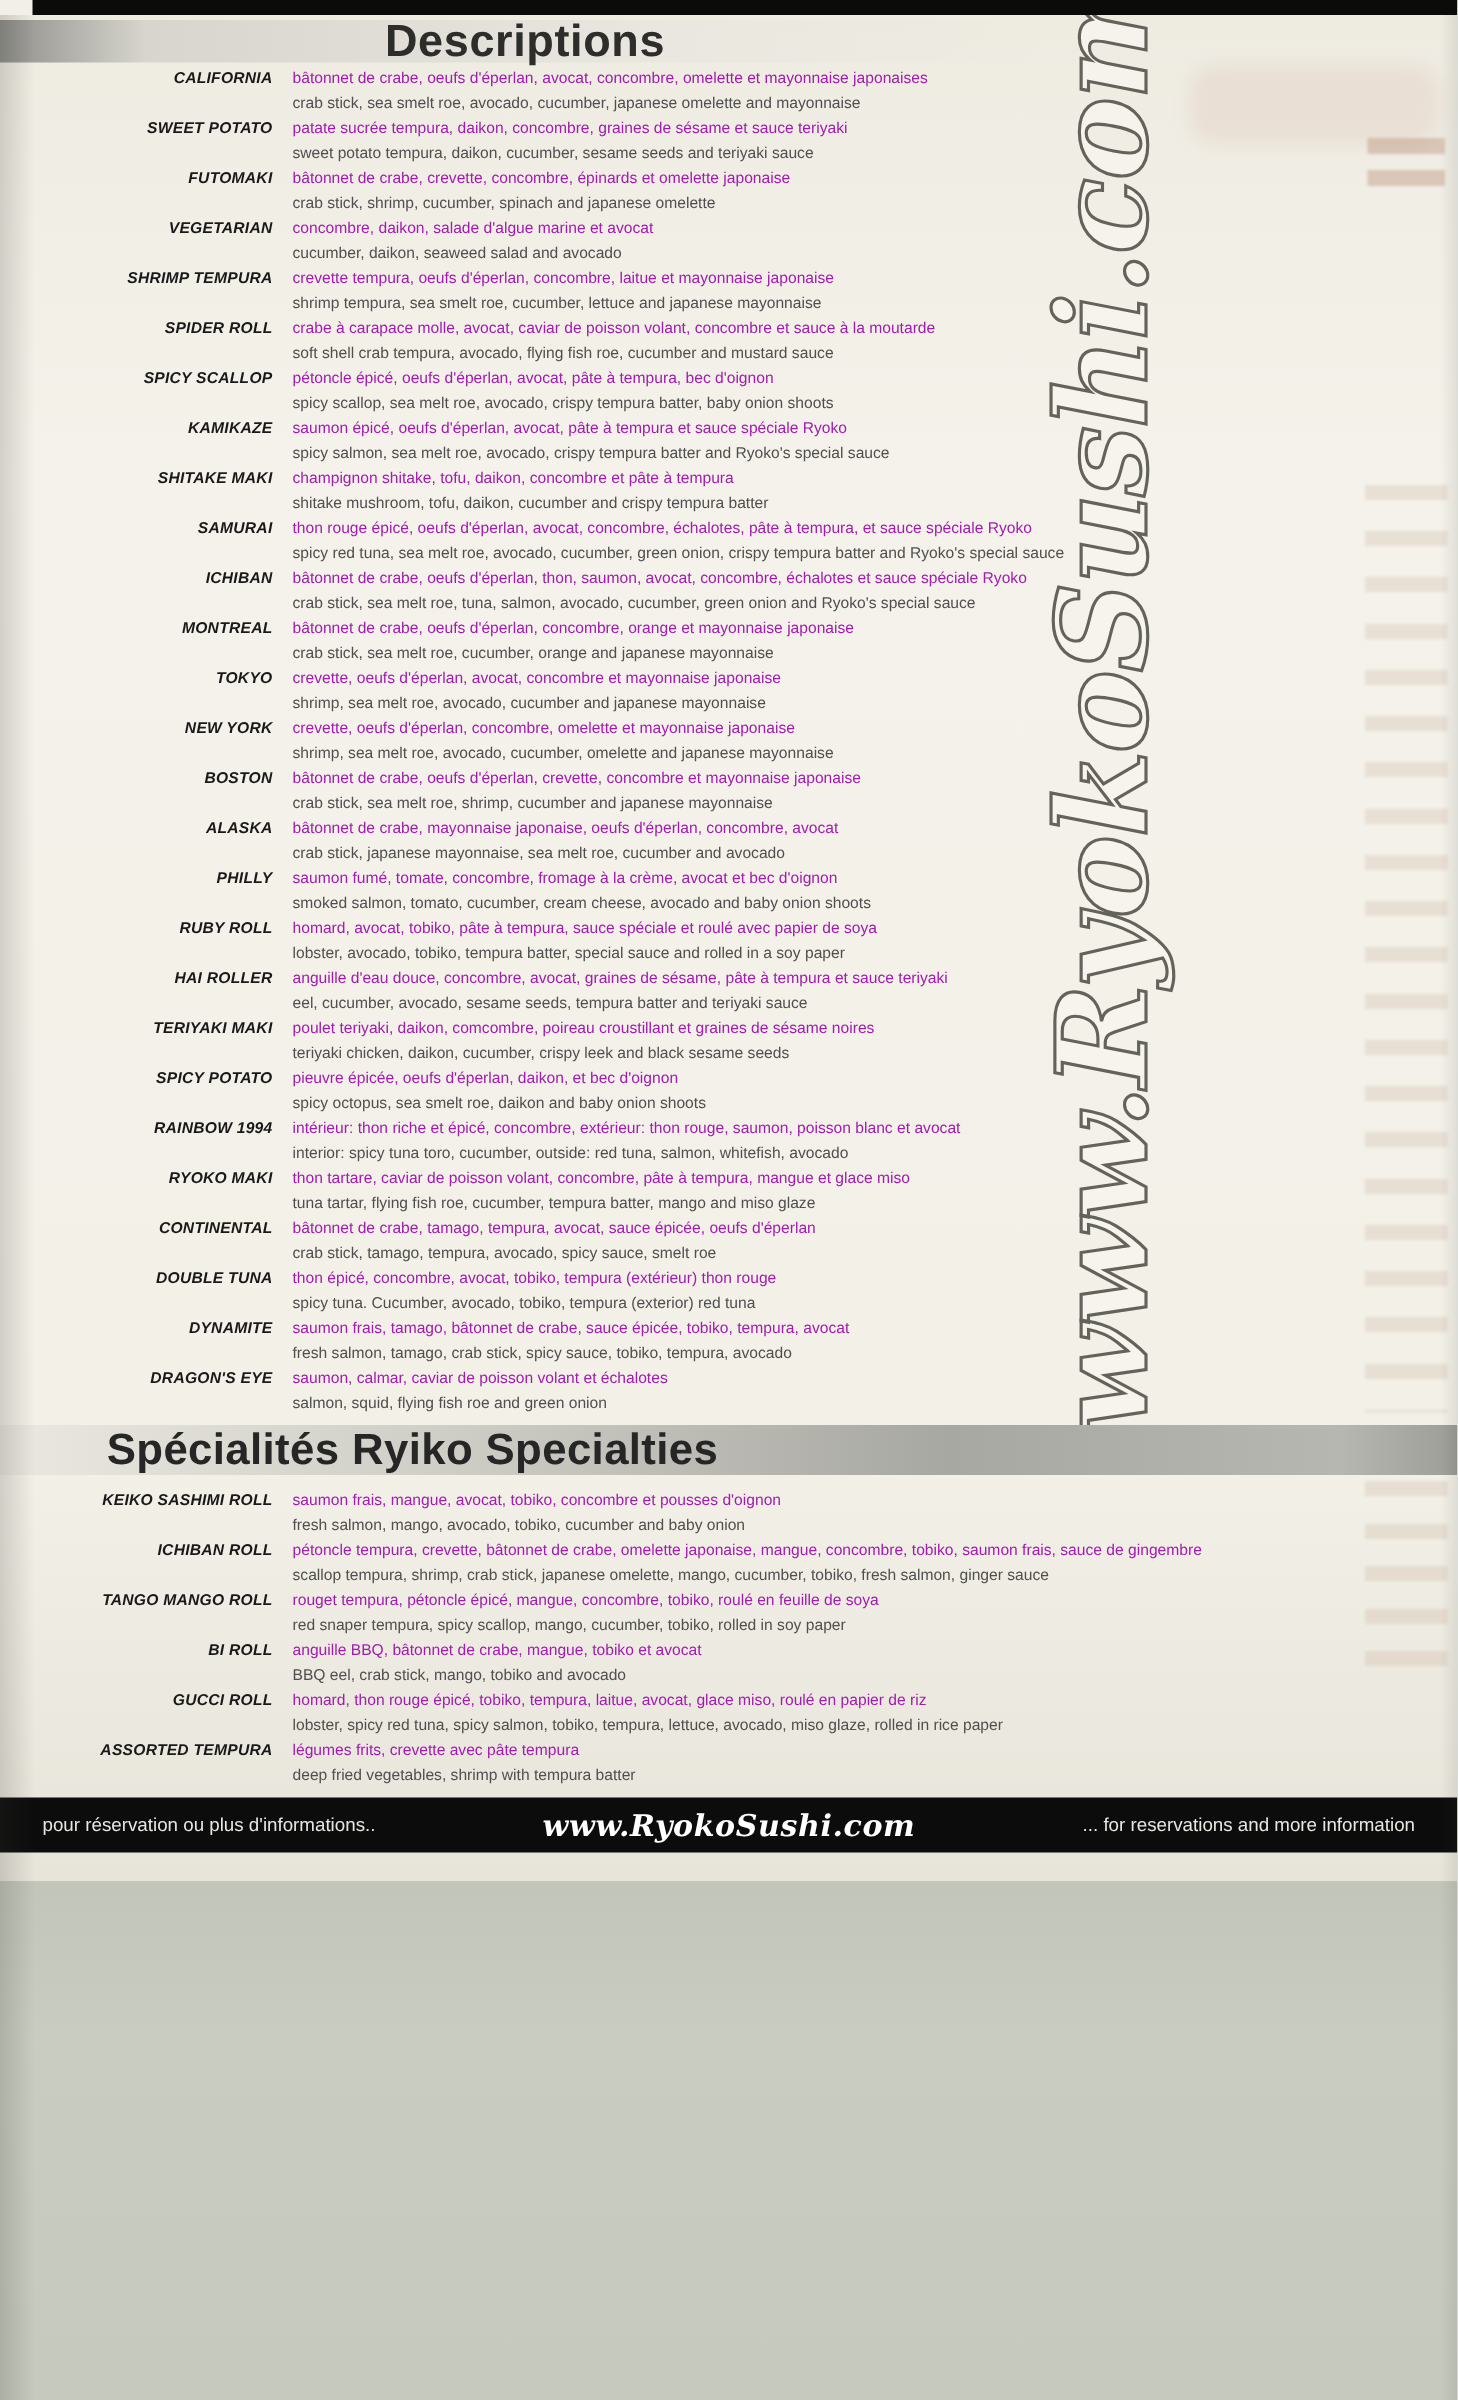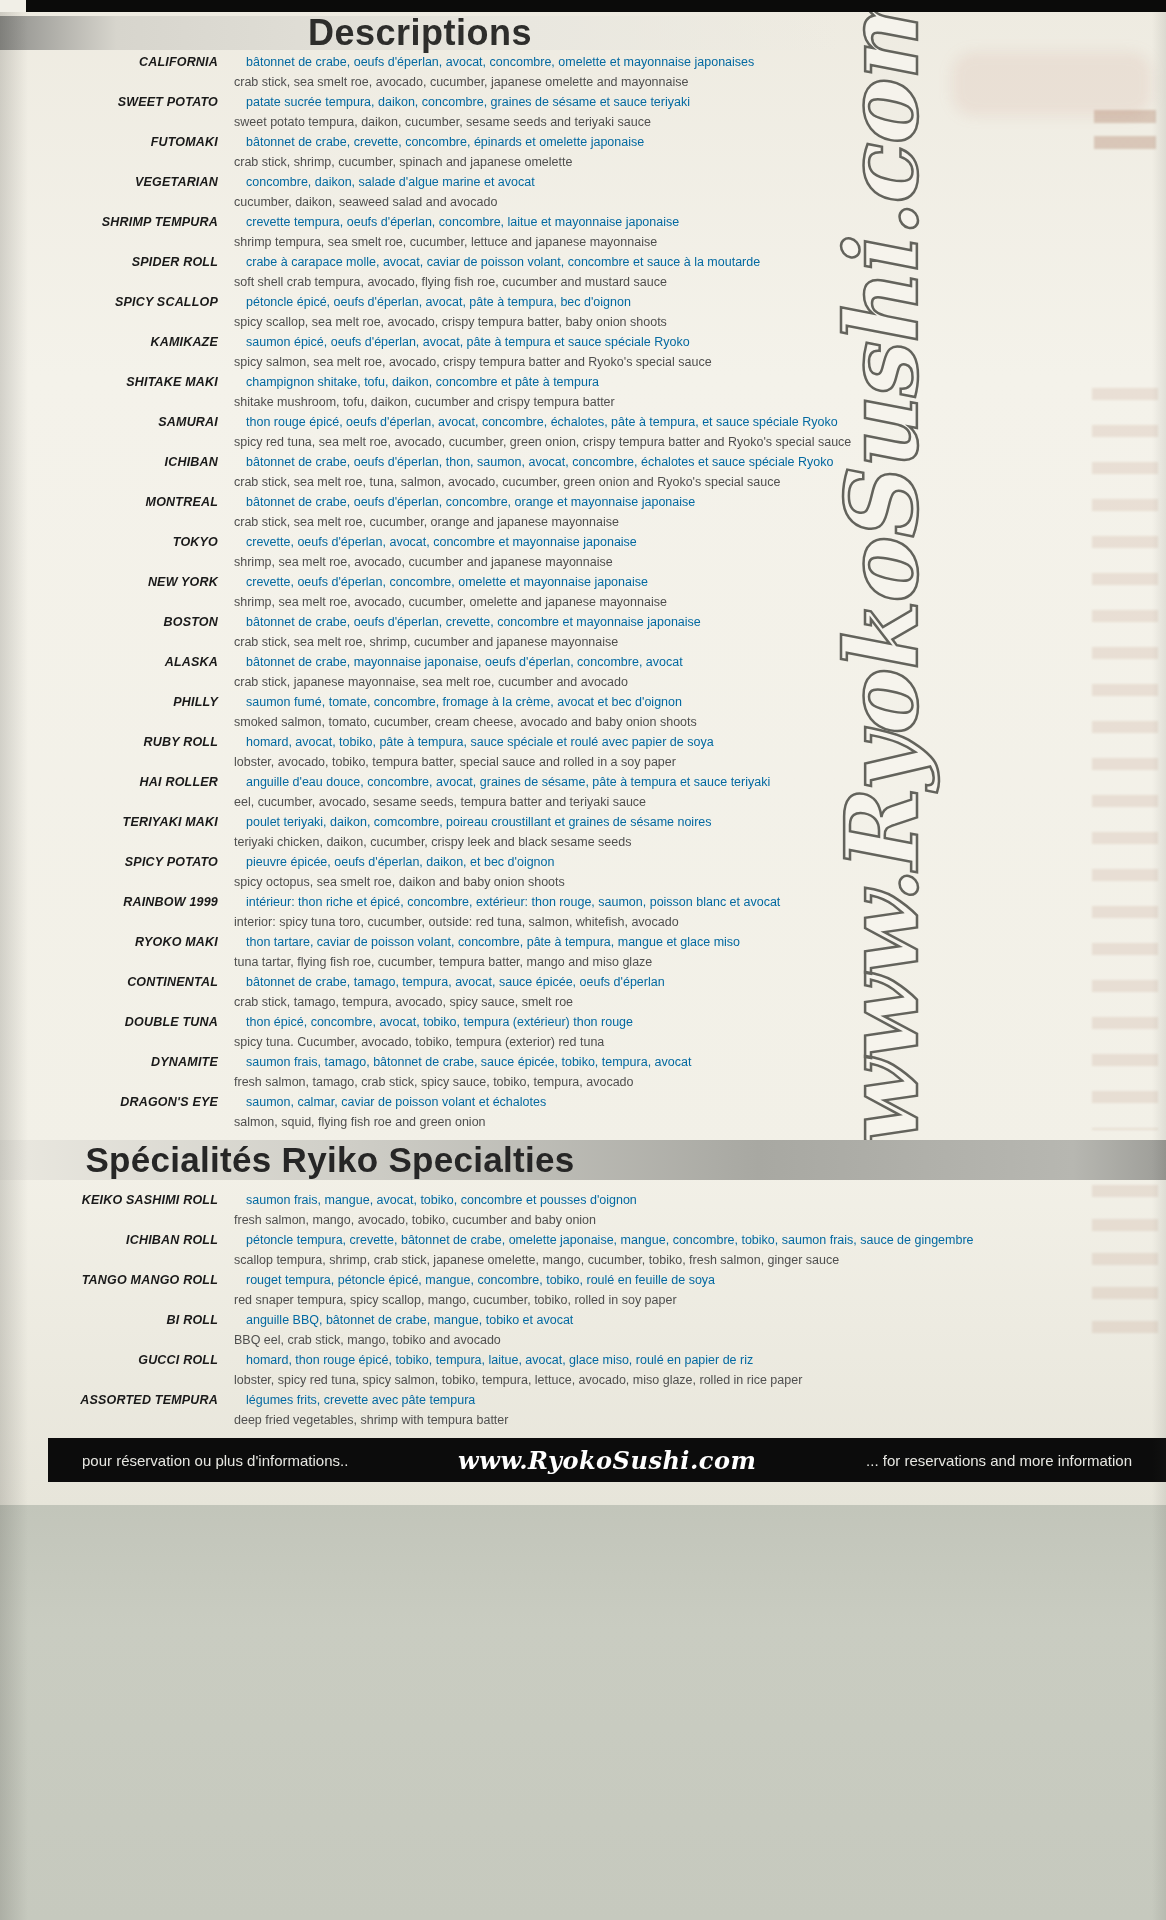--- a/index.html
+++ b/index.html
@@ -42,25 +42,25 @@
   .band2 .t { width:660px; text-align:center; font-size:35px; font-weight:bold;
     color:#262626; line-height:40px; letter-spacing:.3px; }
 
   .menu { margin-top:2px; }
   .menu2 { margin-top:10px; }
   .row { display:flex; }
   .nm { flex:0 0 auto; width:218px; text-align:right; padding-right:16px;
     font-weight:bold; font-style:italic; font-size:12.5px; color:#191919;
     line-height:20px; letter-spacing:.2px; }
   .desc { font-size:12.5px; line-height:20px; white-space:nowrap; }
-  .desc .fr { color:#0369a1;margin-left:12px; }
+  .desc .fr { color:#a21caf; }
   .desc .en { color:#4f4f4f; }
 
   .footer { margin-top:8px; height:44px; background:#0c0c0c;
-    display:flex; align-items:center; justify-content:space-between; padding:0 34px;margin-left:48px; }
+    display:flex; align-items:center; justify-content:space-between; padding:0 34px; }
   .f-side { color:#e7e7e2; font-size:15px; }
   .f-logo { color:#ffffff; font-size:24px; font-weight:bold; font-style:italic;
     font-family:"DejaVu Serif", serif; letter-spacing:.5px; }
 
   .watermark {
     position:absolute; left:332px; top:515px; width:1100px; height:160px;
     transform:rotate(-90deg); z-index:1; text-align:center; white-space:nowrap;
     font-family:"DejaVu Serif", serif; font-weight:bold; font-style:italic;
     font-size:100px; line-height:160px; letter-spacing:-2px;
     color:rgba(246,244,237,.88); -webkit-text-stroke:2.5px #63635c;
@@ -230,21 +230,21 @@
           </div>
         </div>
         <div class="row">
           <div class="nm">SPICY POTATO</div>
           <div class="desc">
             <div class="fr">pieuvre épicée, oeufs d'éperlan, daikon, et bec d'oignon</div>
             <div class="en">spicy octopus, sea smelt roe, daikon and baby onion shoots</div>
           </div>
         </div>
         <div class="row">
-          <div class="nm">RAINBOW 1999</div>
+          <div class="nm">RAINBOW 1994</div>
           <div class="desc">
             <div class="fr">intérieur: thon riche et épicé, concombre, extérieur: thon rouge, saumon, poisson blanc et avocat</div>
             <div class="en">interior: spicy tuna toro, cucumber, outside: red tuna, salmon, whitefish, avocado</div>
           </div>
         </div>
         <div class="row">
           <div class="nm">RYOKO MAKI</div>
           <div class="desc">
             <div class="fr">thon tartare, caviar de poisson volant, concombre, pâte à tempura, mangue et glace miso</div>
             <div class="en">tuna tartar, flying fish roe, cucumber, tempura batter, mango and miso glaze</div>

